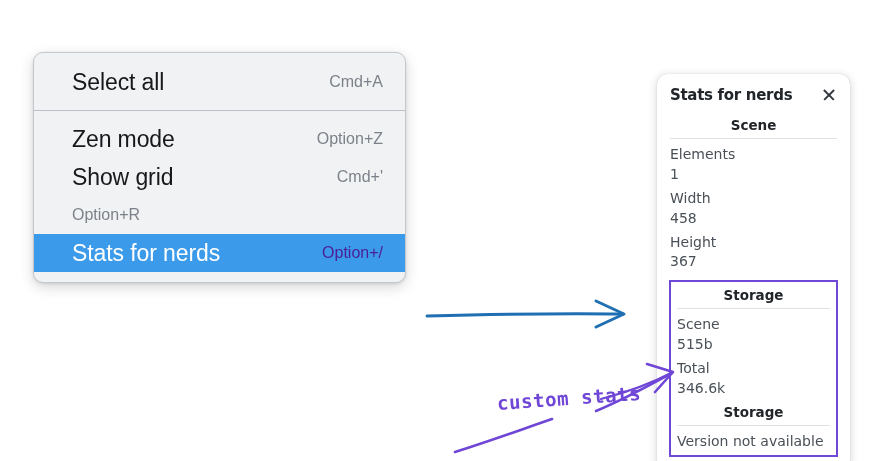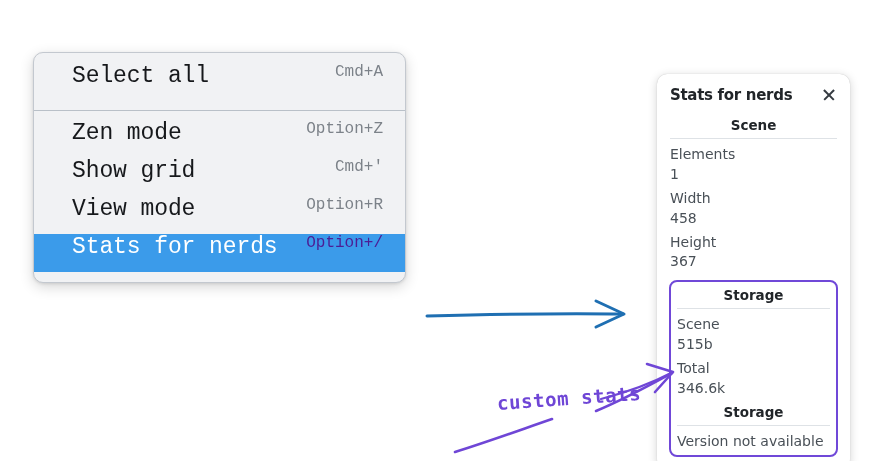--- a/index.html
+++ b/index.html
@@ -36,26 +36,26 @@
   }
   .ctx-group.group-top { padding: 10px 0 9px 0; }
   .ctx-group.group-bottom { padding: 9px 0 10px 0; }
   .ctx-divider {
     height: 1px;
     background: #b9c0c8;
     width: 100%;
   }
   .ctx-item {
     display: flex;
+    align-items: center;
     justify-content: space-between;
     height: 38px;
     padding: 0 22px 0 38px;
     box-sizing: border-box;
     cursor: default;
-    font-family: Liberation Mono, monospace;
   }
   .ctx-item .label {
     font-size: 23px;
     color: #16181b;
     letter-spacing: -0.1px;
     white-space: nowrap;
   }
   .ctx-item .accel {
     font-size: 16px;
     color: #7c8289;
@@ -137,21 +137,21 @@
   .stat-row .k { white-space: nowrap; }
   .stat-row .v { white-space: nowrap; }
   .stat-note {
     font-size: 14px;
     color: #495057;
     padding: 3px 1px 1px 1px;
     white-space: nowrap;
   }
   .custom-box {
     border: 2px solid #7048d8;
-    border-radius: 8px;
+    border-radius: 0;
     padding: 2px 5px 5px 5px;
     margin: 6px 0 0 0;
   }
 
   
   .anno {
     position: absolute;
     left: 0; top: 0;
     width: 873px; height: 461px;
     pointer-events: none;
@@ -187,21 +187,20 @@
   <div class="ctx-group group-bottom">
     <div class="ctx-item">
       <span class="label">Zen mode</span>
       <span class="accel">Option+Z</span>
     </div>
     <div class="ctx-item">
       <span class="label">Show grid</span>
       <span class="accel">Cmd+'</span>
     </div>
     <div class="ctx-item">
-      <span class="label">View mode</span>
       <span class="accel">Option+R</span>
     </div>
     <div class="ctx-item selected">
       <span class="label">Stats for nerds</span>
       <span class="accel">Option+/</span>
     </div>
   </div>
 
 </div>
 

